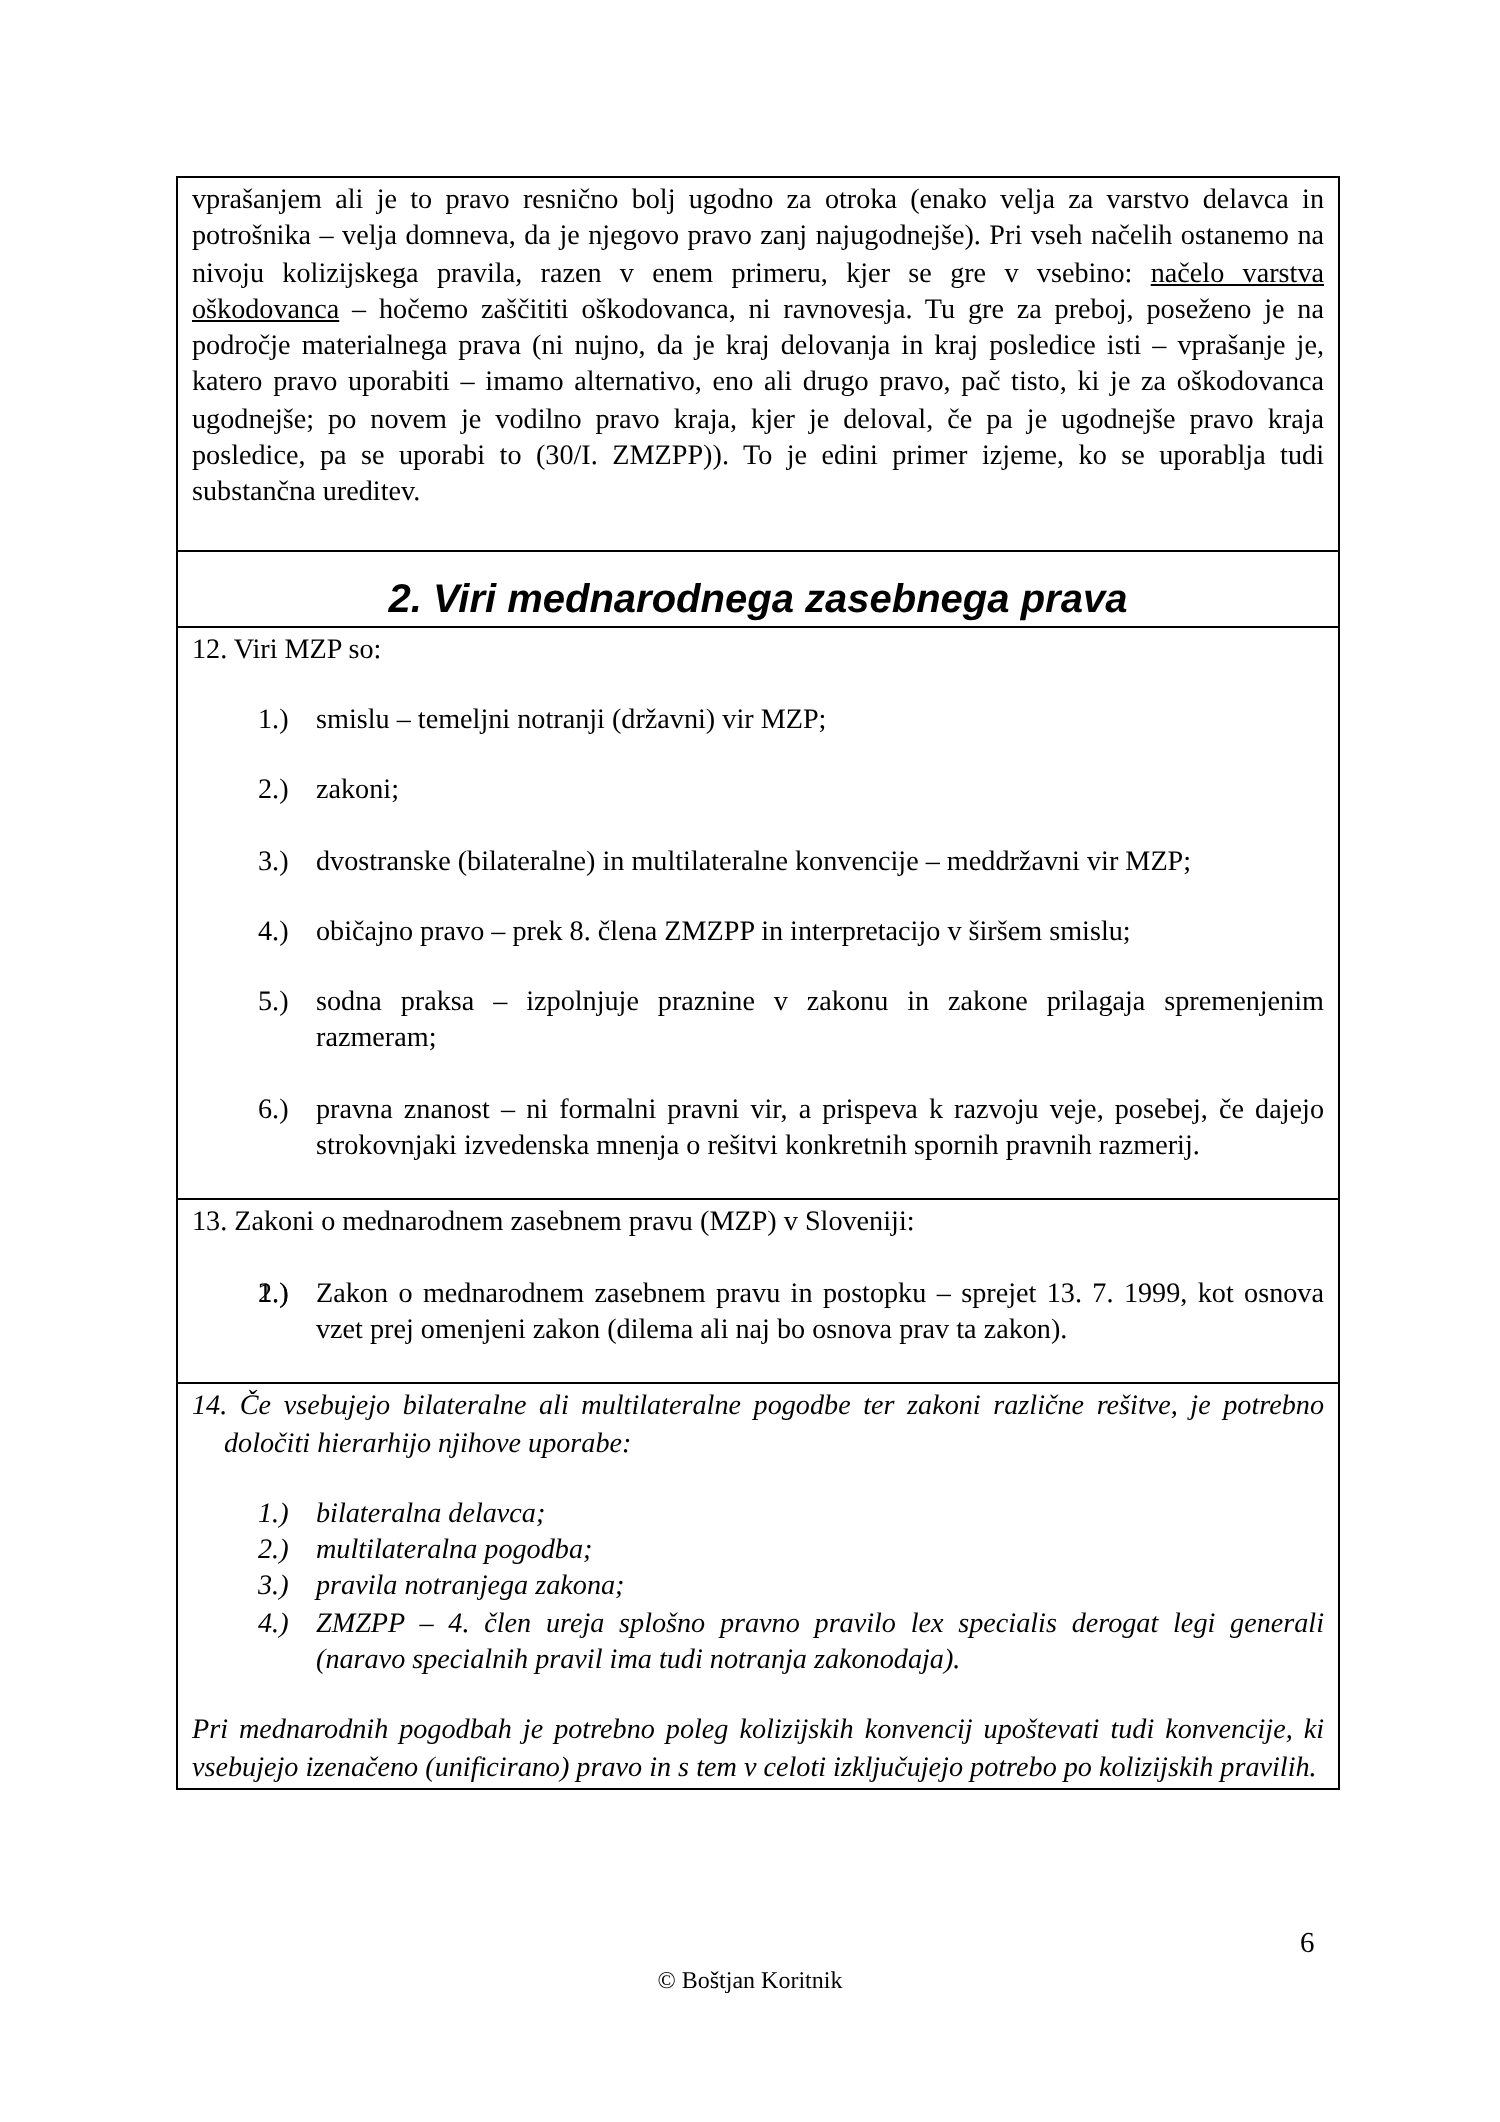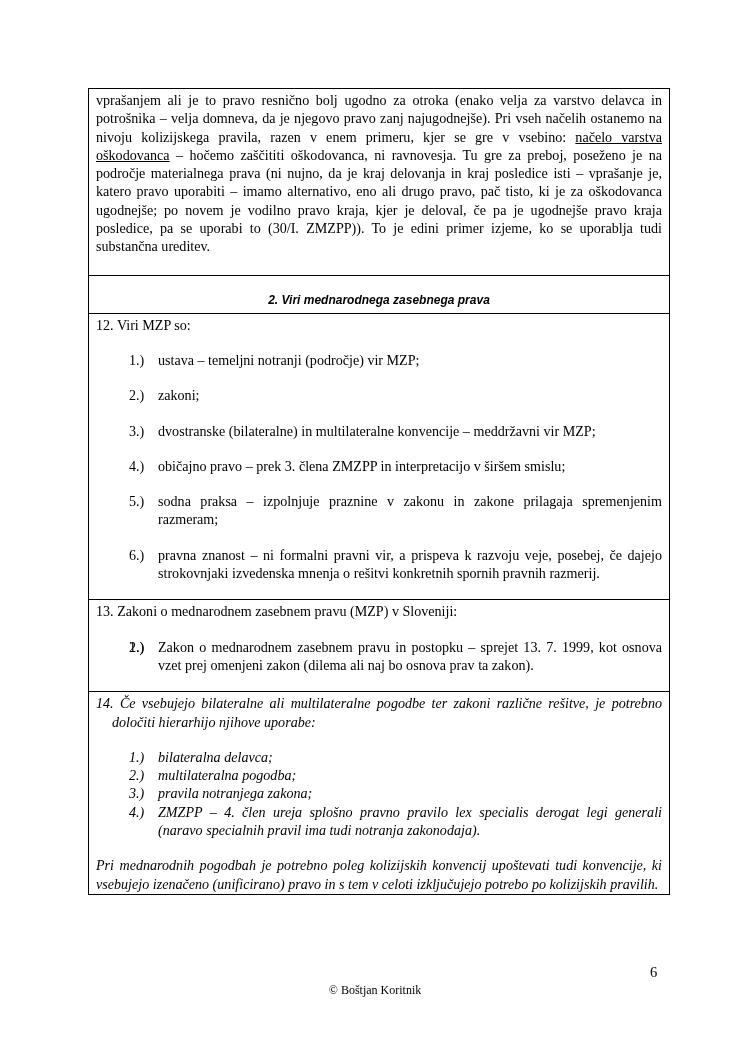--- a/index.html
+++ b/index.html
@@ -8,21 +8,21 @@
   .page-table { position: absolute; left: 88px; top: 88px; width: 582px;
                 border: 1.3px solid #000; box-sizing: border-box; }
   .cell { border-bottom: 1.3px solid #000; padding: 2px 7px 0 7px; box-sizing: border-box;
           font-size: 14.1px; line-height: 18.3px; text-align: justify; }
   .cell:last-child { border-bottom: none; }
   .cell p { margin: 0; }
   .u { text-decoration: underline; }
   .heading-cell { height: 38px; display: flex; align-items: flex-end; justify-content: center;
                   padding-bottom: 3px; }
   .heading { font-family: "Liberation Sans", sans-serif; font-weight: bold; font-style: italic;
-             font-size: 12px; }
+             font-size: 20px; }
   .qtitle { margin: 0; }
   .hang { padding-left: 16px; text-indent: -16px; }
   ol.list { list-style: none; margin: 0; padding: 0 0 0 33px; }
   ol.list li { position: relative; padding-left: 29px; }
   ol.list li .num { position: absolute; left: 0; top: 0; }
   .gap li { margin-top: 17px; }
   .footer-num { position: absolute; left: 650px; top: 964px; font-size: 14.5px; }
   .footer-copy { position: absolute; left: 0; width: 750px; top: 983px; text-align: center; font-size: 12px; }
 </style>
 </head>
@@ -34,24 +34,24 @@
     <p><span>vprašanjem ali je to pravo resnično bolj ugodno za otroka (enako velja za varstvo delavca in potrošnika – velja domneva, da je njegovo pravo zanj najugodnejše). Pri vseh načelih ostanemo na nivoju kolizijskega pravila, razen v enem primeru, kjer se gre v vsebino: </span><span class="u">načelo varstva oškodovanca</span><span> – hočemo zaščititi oškodovanca, ni ravnovesja. Tu gre za preboj, poseženo je na področje materialnega prava (ni nujno, da je kraj delovanja in kraj posledice isti – vprašanje je, katero pravo uporabiti – imamo alternativo, eno ali drugo pravo, pač tisto, ki je za oškodovanca ugodnejše; po novem je vodilno pravo kraja, kjer je deloval, če pa je ugodnejše pravo kraja posledice, pa se uporabi to (30/I. ZMZPP)). To je edini primer izjeme, ko se uporablja tudi substančna ureditev.</span></p>
   </div>
 
   <div class="cell heading-cell">
     <span class="heading">2. Viri mednarodnega zasebnega prava</span>
   </div>
 
   <div class="cell" style="padding-bottom:17px;">
     <p class="qtitle">12. Viri MZP so:</p>
     <ol class="list gap">
-      <li><span class="num">1.)</span><span>ustava – temeljni notranji (področje) vir MZP;</span></li>
+      <li><span class="num">1.)</span><span>smislu – temeljni notranji (državni) vir MZP;</span></li>
       <li><span class="num">2.)</span><span>zakoni;</span></li>
       <li><span class="num">3.)</span><span>dvostranske (bilateralne) in multilateralne konvencije – meddržavni vir MZP;</span></li>
-      <li><span class="num">4.)</span><span>običajno pravo – prek 3. člena ZMZPP in interpretacijo v širšem smislu;</span></li>
+      <li><span class="num">4.)</span><span>običajno pravo – prek 8. člena ZMZPP in interpretacijo v širšem smislu;</span></li>
       <li><span class="num">5.)</span><span>sodna praksa – izpolnjuje praznine v zakonu in zakone prilagaja spremenjenim razmeram;</span></li>
       <li><span class="num">6.)</span><span>pravna znanost – ni formalni pravni vir, a prispeva k razvoju veje, posebej, če dajejo strokovnjaki izvedenska mnenja o rešitvi konkretnih spornih pravnih razmerij.</span></li>
     </ol>
   </div>
 
   <div class="cell" style="padding-bottom:17px;">
     <p class="qtitle">13. Zakoni o mednarodnem zasebnem pravu (MZP) v Sloveniji:</p>
     <ol class="list gap">
       <li><span class="num">1.)</span></li>
       <li><span class="num">2.)</span><span>Zakon o mednarodnem zasebnem pravu in postopku – sprejet 13. 7. 1999, kot osnova vzet prej omenjeni zakon (dilema ali naj bo osnova prav ta zakon).</span></li>

